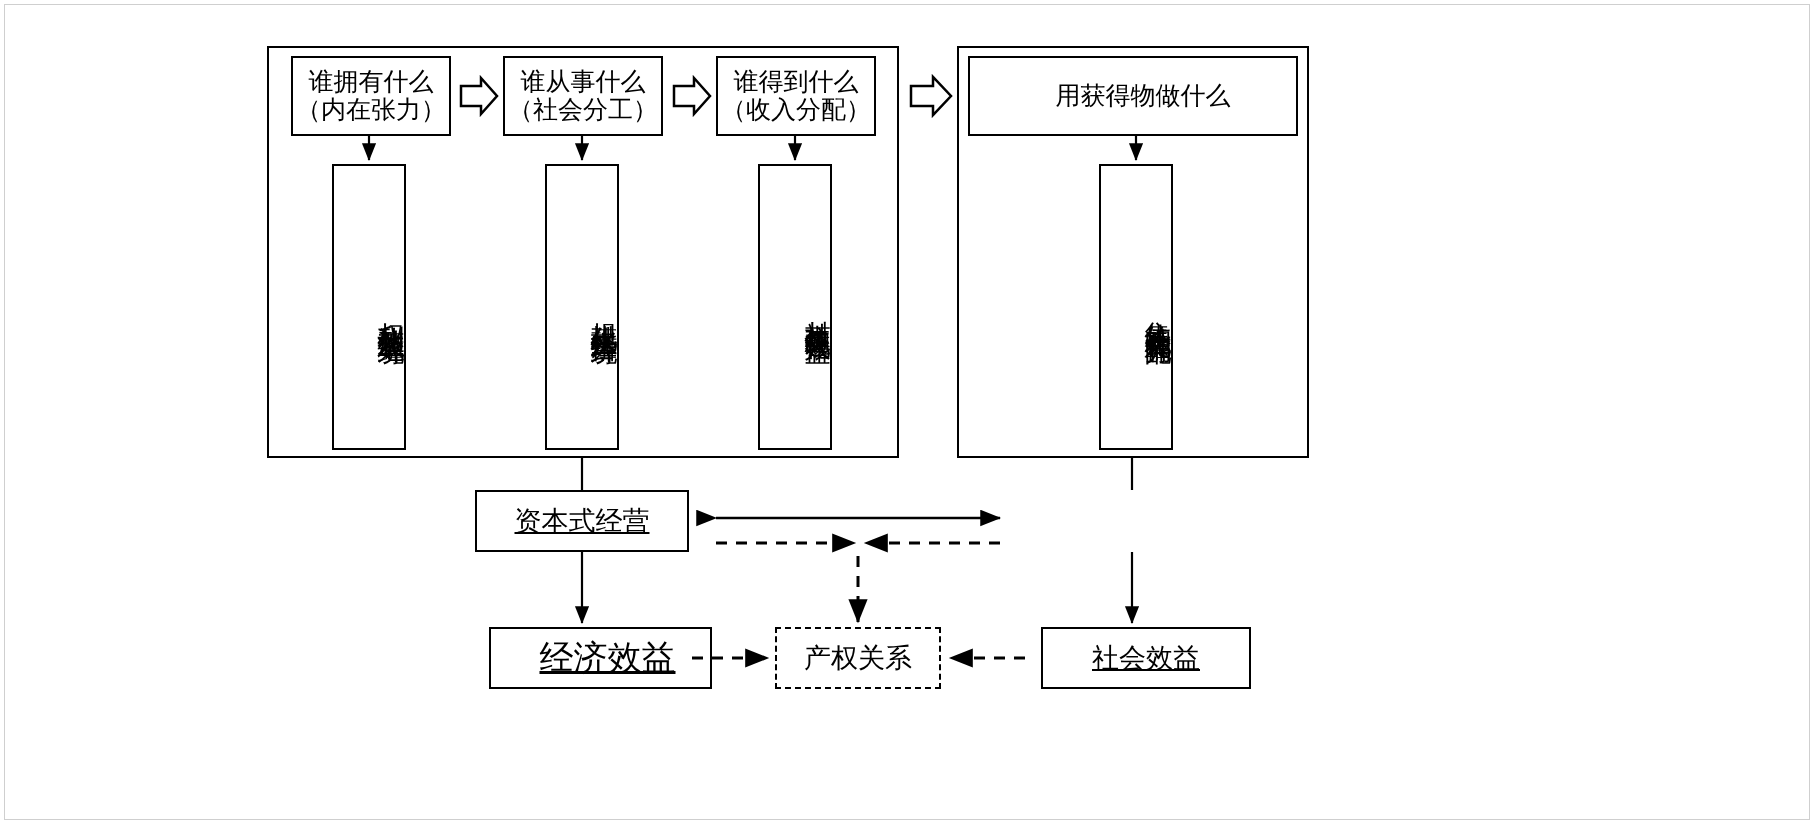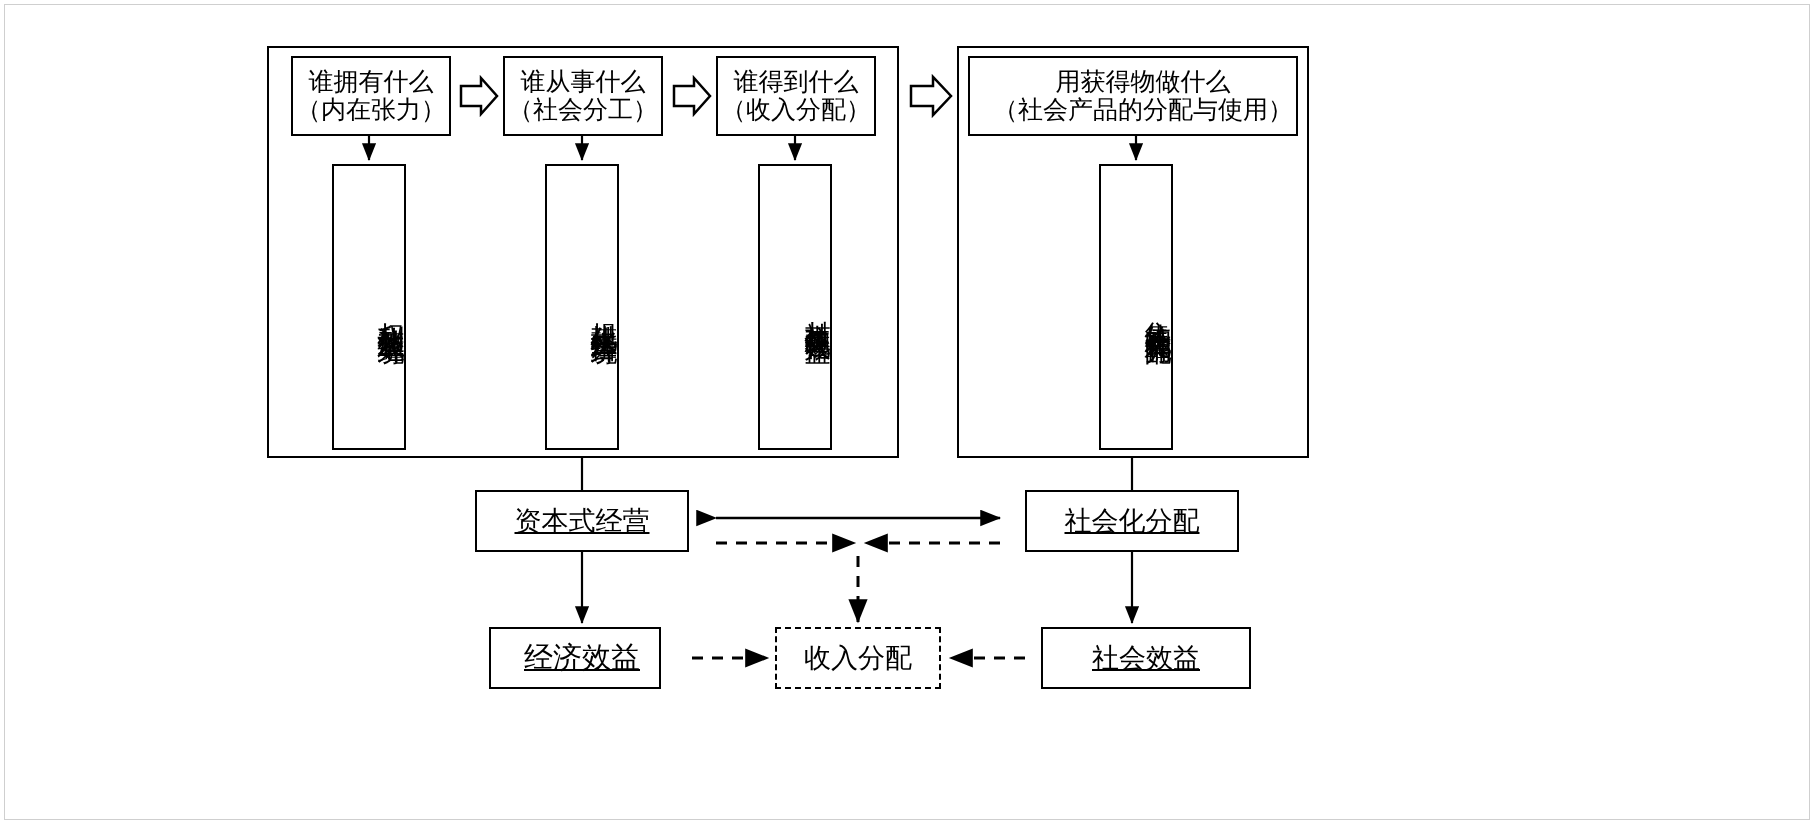--- a/index.html
+++ b/index.html
@@ -61,41 +61,37 @@
   </div>
 
   <div class="vbox" style="left:758px;top:164px;width:74px;height:286px;font-size:26px;">
     <span>村社本位的规模化效益</span>
   </div>
 
   <div class="panel" style="left:957px;top:46px;width:352px;height:412px;"></div>
 
   <div class="hbox" style="left:968px;top:56px;width:330px;height:80px;font-size:25px;padding-left:20px;">
     <span class="l">用获得物做什么</span>
-    <span class="l">（社会产品的分配与使用）</span>
   </div>
 
   <div class="vbox" style="left:1099px;top:164px;width:74px;height:286px;font-size:27px;">
     <span>集体的社会化福利分配</span>
   </div>
 
   <div class="plainbox" style="left:475px;top:490px;width:214px;height:62px;font-size:27px;">
     <span>资本式经营</span>
   </div>
 
-  <div class="plainbox" style="left:1025px;top:490px;width:214px;height:62px;font-size:27px;">
-    <span>社会化分配</span>
-  </div>
 
-  <div class="plainbox" style="left:489px;top:627px;width:172px;height:62px;font-size:29px;padding-left:14px;">
+  <div class="plainbox" style="left:489px;top:627px;width:223px;height:62px;font-size:34px;padding-left:14px;">
     <span>经济效益</span>
   </div>
 
   <div class="dashbox" style="left:775px;top:627px;width:166px;height:62px;font-size:27px;">
-    <span>收入分配</span>
+    <span>产权关系</span>
   </div>
 
   <div class="plainbox" style="left:1041px;top:627px;width:210px;height:62px;font-size:27px;">
     <span>社会效益</span>
   </div>
 
   <svg class="ov" viewBox="0 0 1816 826">
     <defs>
       <marker id="ah" markerWidth="9" markerHeight="9" refX="7.6" refY="3.2" orient="auto" markerUnits="strokeWidth">
         <path d="M0,0 L8,3.2 L0,6.4 z" fill="#000"></path>

